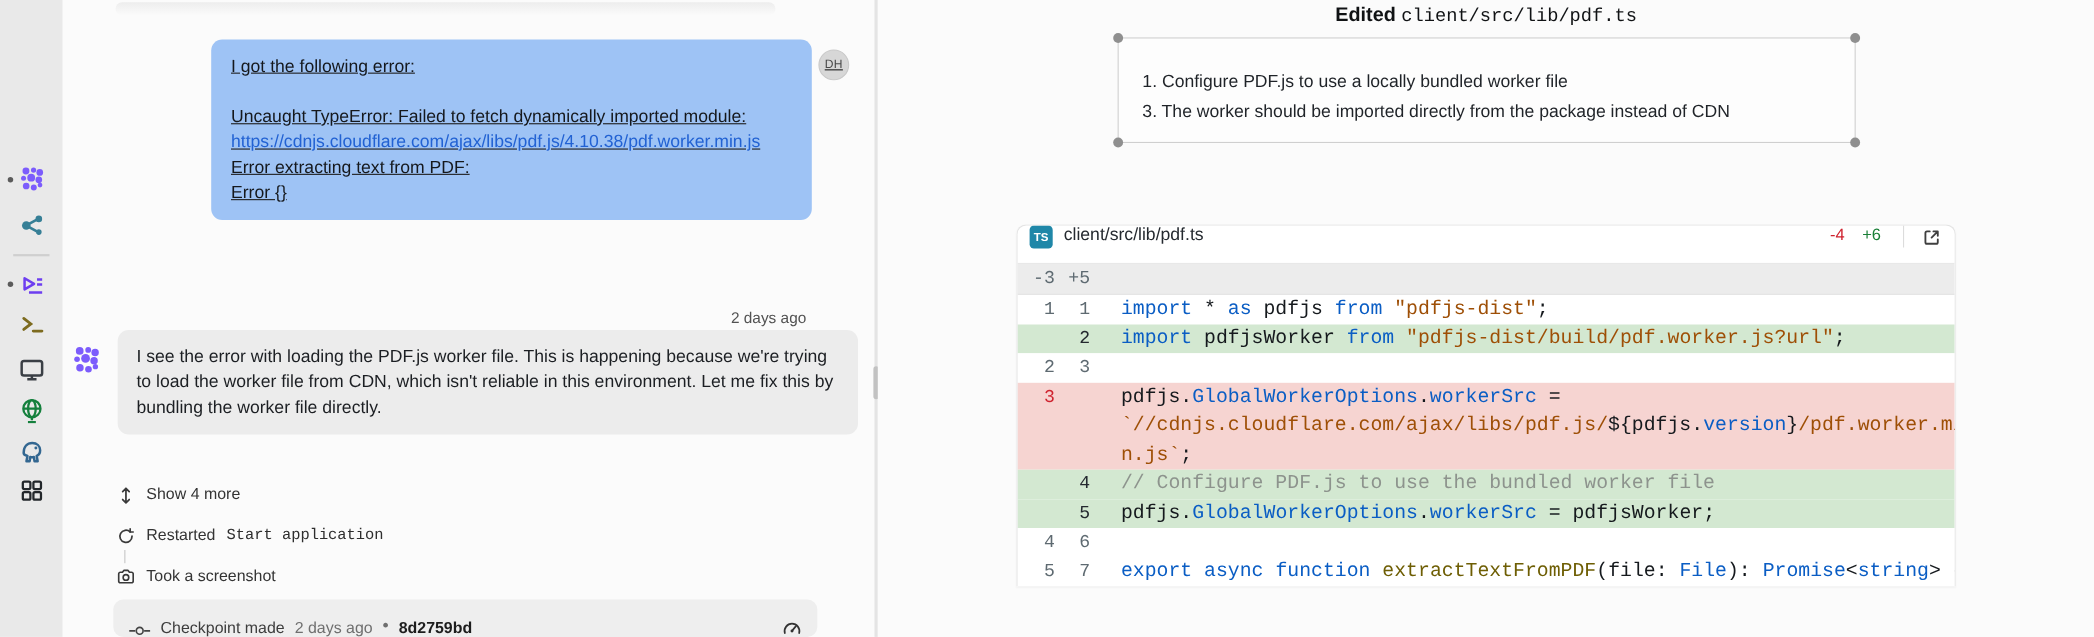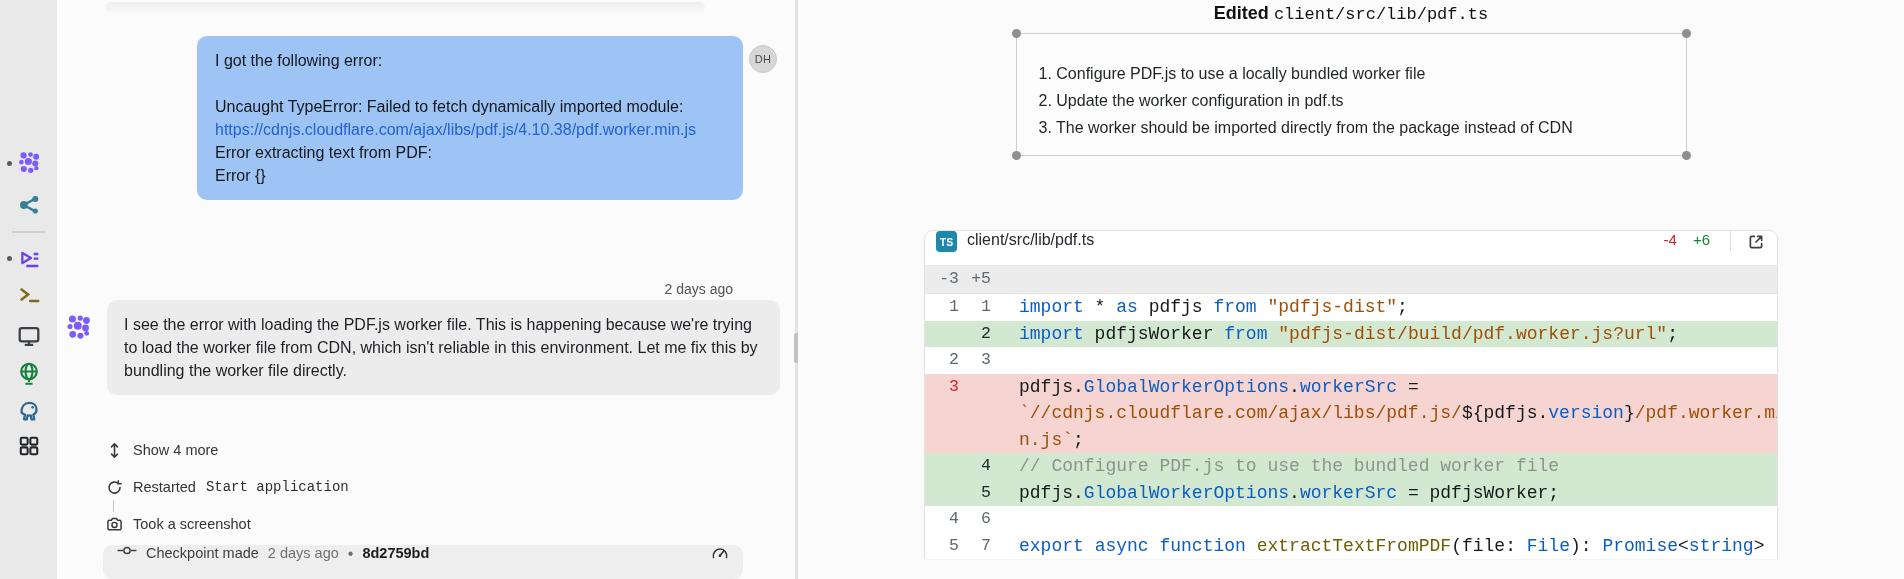--- a/index.html
+++ b/index.html
@@ -12,21 +12,21 @@
   .side-icon { position:absolute; left:16px; width:26px; height:26px; display:flex;
                align-items:center; justify-content:center; cursor:pointer; }
   .side-divider { position:absolute; left:12px; width:33px; height:0; border-top:2px solid #cfcfcf; }
   .side-dot { position:absolute; left:7px; width:5px; height:5px; border-radius:50%; background:#5b5b5b; }
 
   
   .chat { position:relative; width:738px; flex:none; height:579px; background:#fbfbfb; overflow:hidden; }
   .fade-remnant { position:absolute; top:2px; left:48px; width:600px; height:12px; border-radius:7px;
                   background:linear-gradient(to bottom,#ededed, rgba(251,251,251,0)); }
   .user-row { position:absolute; top:36px; left:0; width:100%; display:flex; justify-content:flex-end;
-              padding-right:18px; gap:6px; }
+              padding-right:23px; gap:6px;text-decoration:underline; }
   .bubble-user { width:546px; background:#9ec3f5; border-radius:10px; padding:13px 18px;
                  font-size:16px; line-height:23px; color:#15181c; }
   .bubble-user a { color:#2262d3; text-decoration:none; overflow-wrap:anywhere; cursor:pointer; }
   .avatar-user { flex:none; width:28px; height:28px; margin-top:9px; border-radius:50%; background:#d7d7d7;
                  border:1px solid #c9c9c9; color:#4a4a4a; font-size:11px; display:flex; align-items:center;
                  justify-content:center; letter-spacing:.3px; }
   .blankline { height:23px; }
   .timestamp { position:absolute; top:281px; right:62px; font-size:14px; color:#525252; }
 
   .agent-row { position:absolute; top:300px; left:0; width:100%; display:flex; padding-left:7px; gap:14px; }
@@ -34,21 +34,21 @@
   .bubble-agent { width:673px; background:#ececec; border-radius:10px; padding:13px 17px;
                   font-size:16px; line-height:23px; color:#1c1f23; }
 
   .action-row { position:absolute; left:48px; display:flex; align-items:center; gap:10px;
                 font-size:14.5px; color:#343434; cursor:pointer; }
   .action-row .aicon { width:18px; height:18px; flex:none; display:flex; align-items:center; justify-content:center; }
   .mono-chip { font-family:"Liberation Mono", monospace; font-size:14px; color:#2e2e2e; }
   .connector { position:absolute; left:56px; top:500px; height:12px; width:0; border-left:1.5px solid #c6c6c6; }
 
   .checkpoint { position:absolute; left:46px; top:545px; width:640px; height:34px; background:#eeeeee;
-                border-radius:9px; display:flex; align-items:flex-start; padding:0 14px; gap:9px; cursor:pointer; }
+                border-radius:9px; display:flex; align-items:flex-end; padding:0 14px; gap:9px; cursor:pointer; }
   .checkpoint .cp-label { font-size:14.5px; color:#3d3d3d; font-weight:500; }
   .checkpoint .cp-time { font-size:14.5px; color:#6f6f6f; }
   .checkpoint .cp-sep { color:#6f6f6f; }
   .checkpoint .cp-hash { font-size:14.5px; color:#1d1d1d; font-weight:700; }
   .cp-spacer { flex:1; }
 
   
   .divider { position:relative; width:3px; flex:none; background:#e4e4e4; height:579px; }
   .divider .handle { position:absolute; top:333px; left:-1px; width:5px; height:30px; border-radius:3px;
                      background:#c2c2c2; cursor:col-resize; }
@@ -273,21 +273,20 @@
       <span class="t-path">client/src/lib/pdf.ts</span>
     </div>
 
     <div class="summary-box">
       <span class="hdl tl"></span>
       <span class="hdl tr"></span>
       <span class="hdl bl"></span>
       <span class="hdl br"></span>
       <div class="sum-list">
           <div class="sum-item"><span class="sum-num">1. </span><span>Configure PDF.js to use a locally bundled worker file</span></div>
-          <div class="sum-item"><span class="sum-num">2. </span><span>Update the worker configuration in pdf.ts</span></div>
           <div class="sum-item"><span class="sum-num">3. </span><span>The worker should be imported directly from the package instead of CDN</span></div>
         </div>
     </div>
 
     <div class="diff-card">
       <div class="diff-header">
         <span class="ts-badge">TS</span>
         <span class="diff-file">client/src/lib/pdf.ts</span>
         <span class="dh-spacer"></span>
         <span class="stat-del">-4</span>

